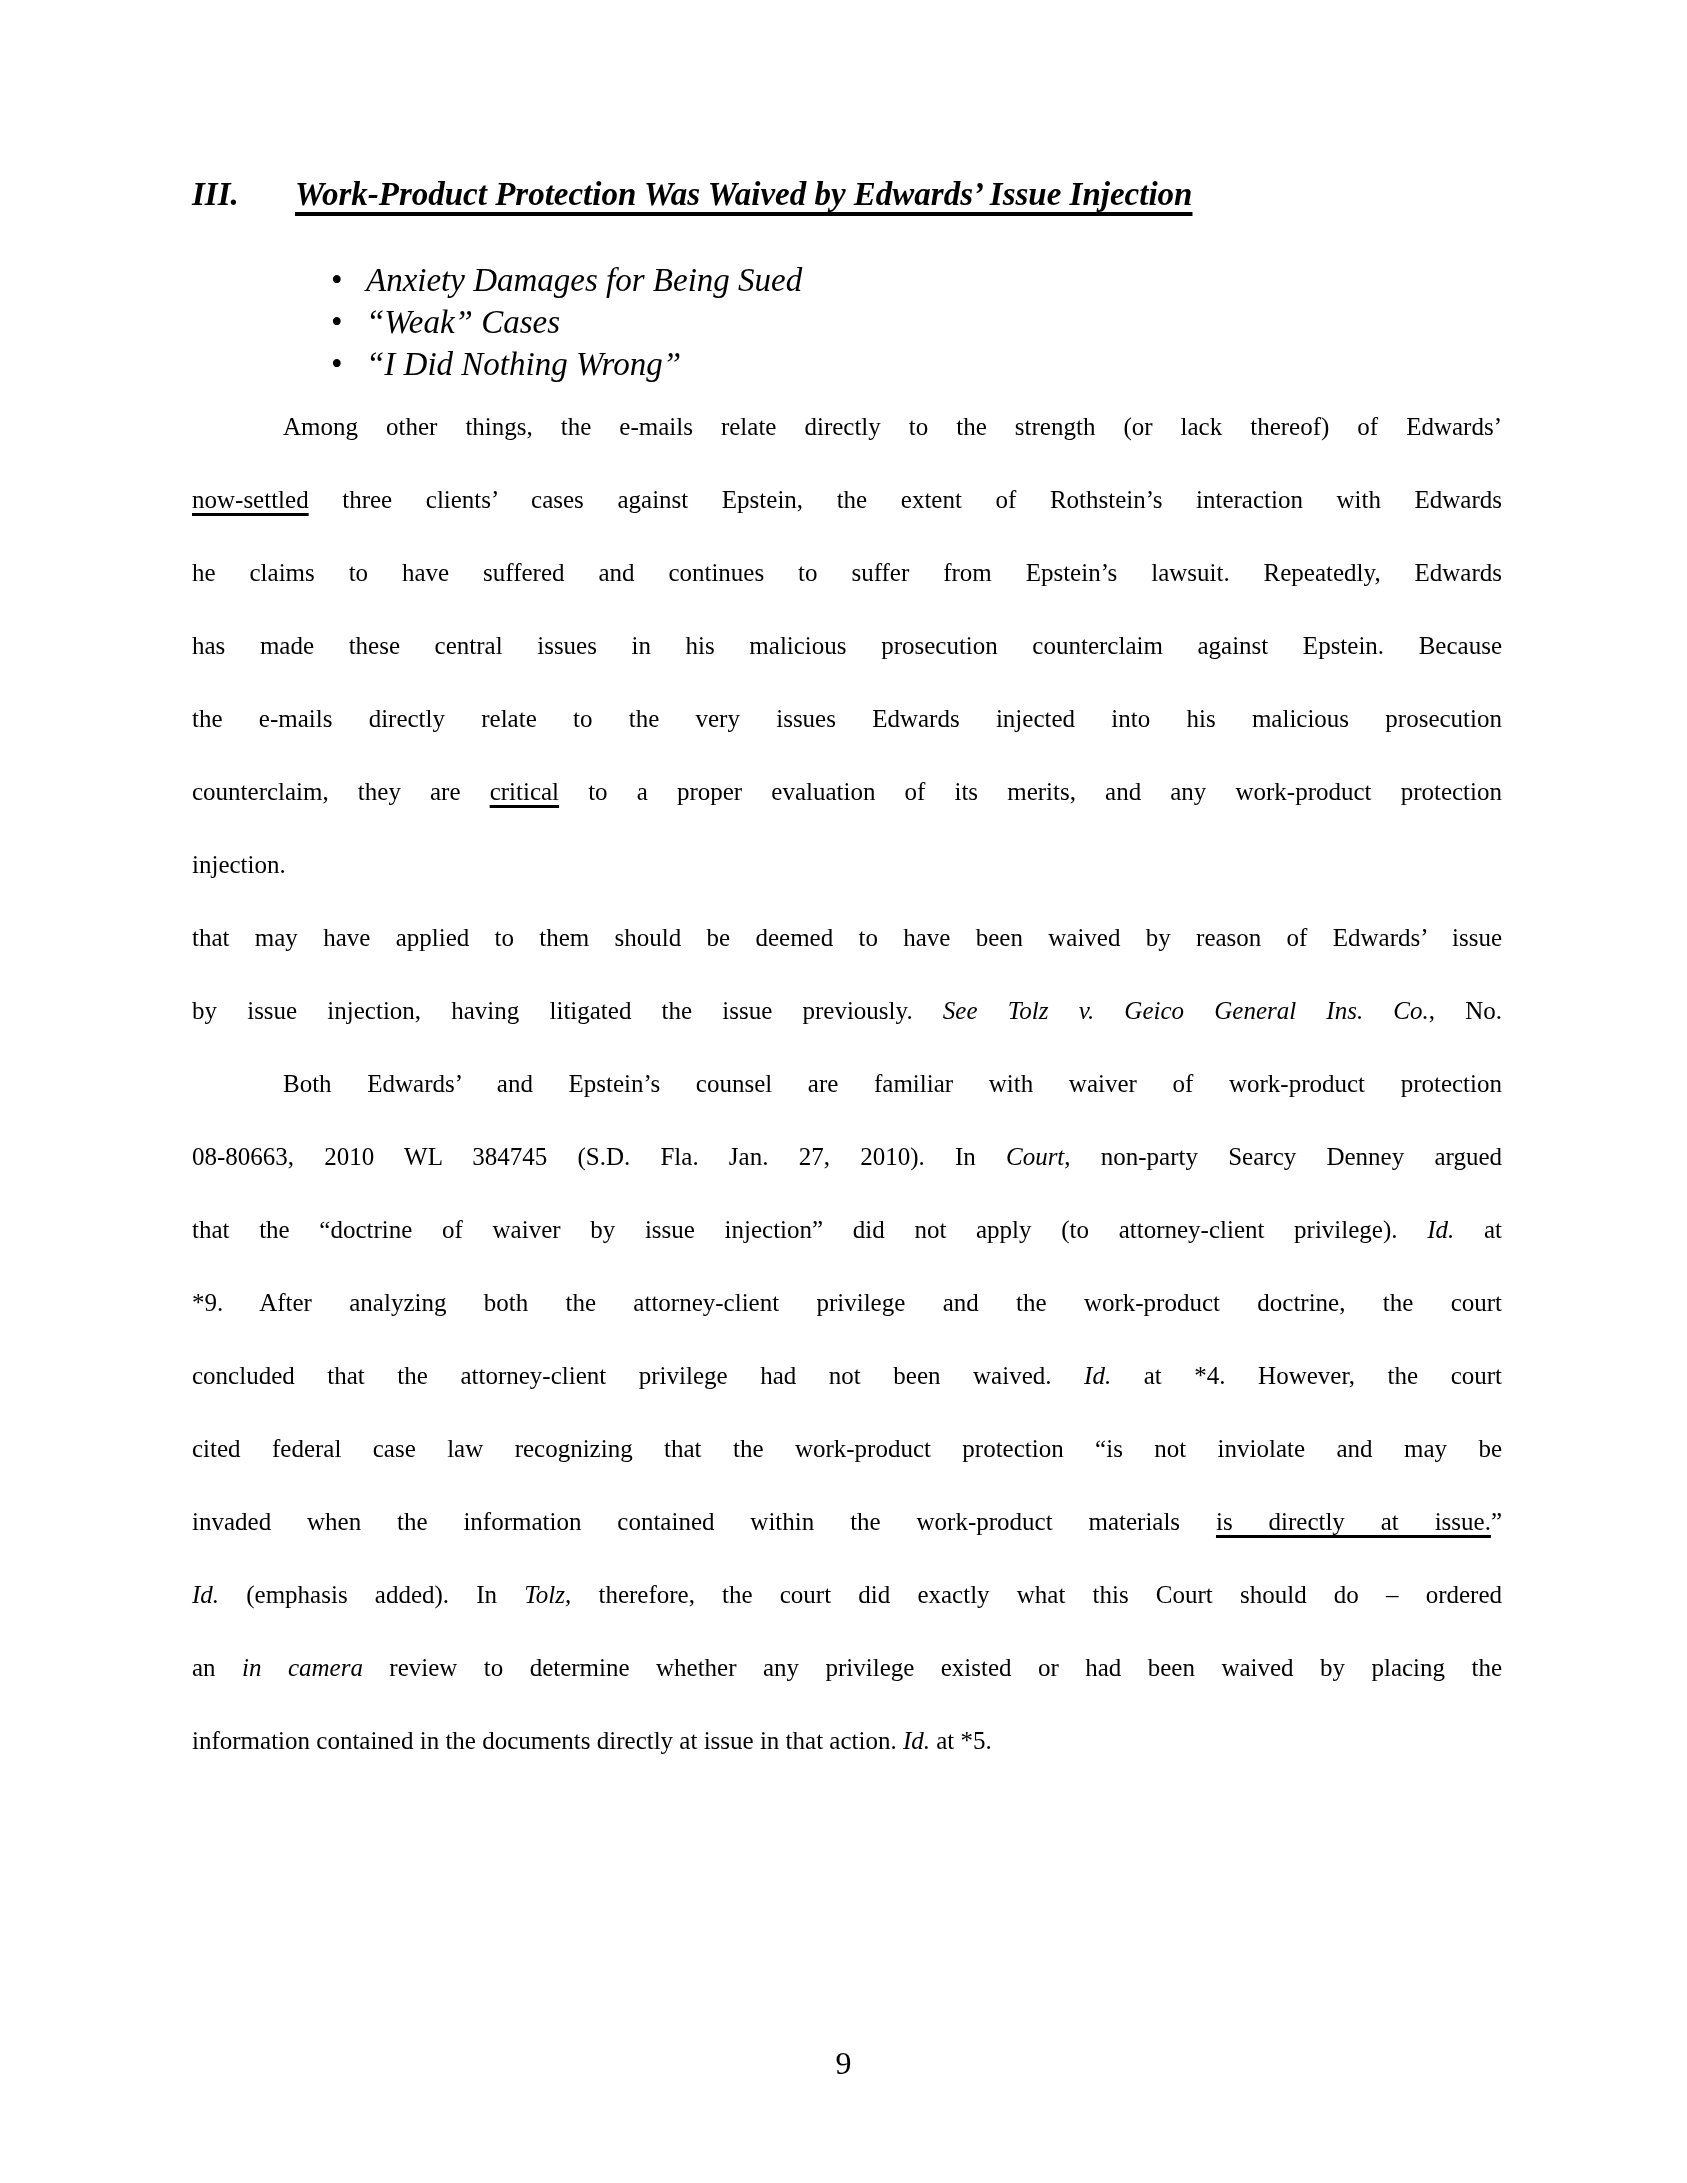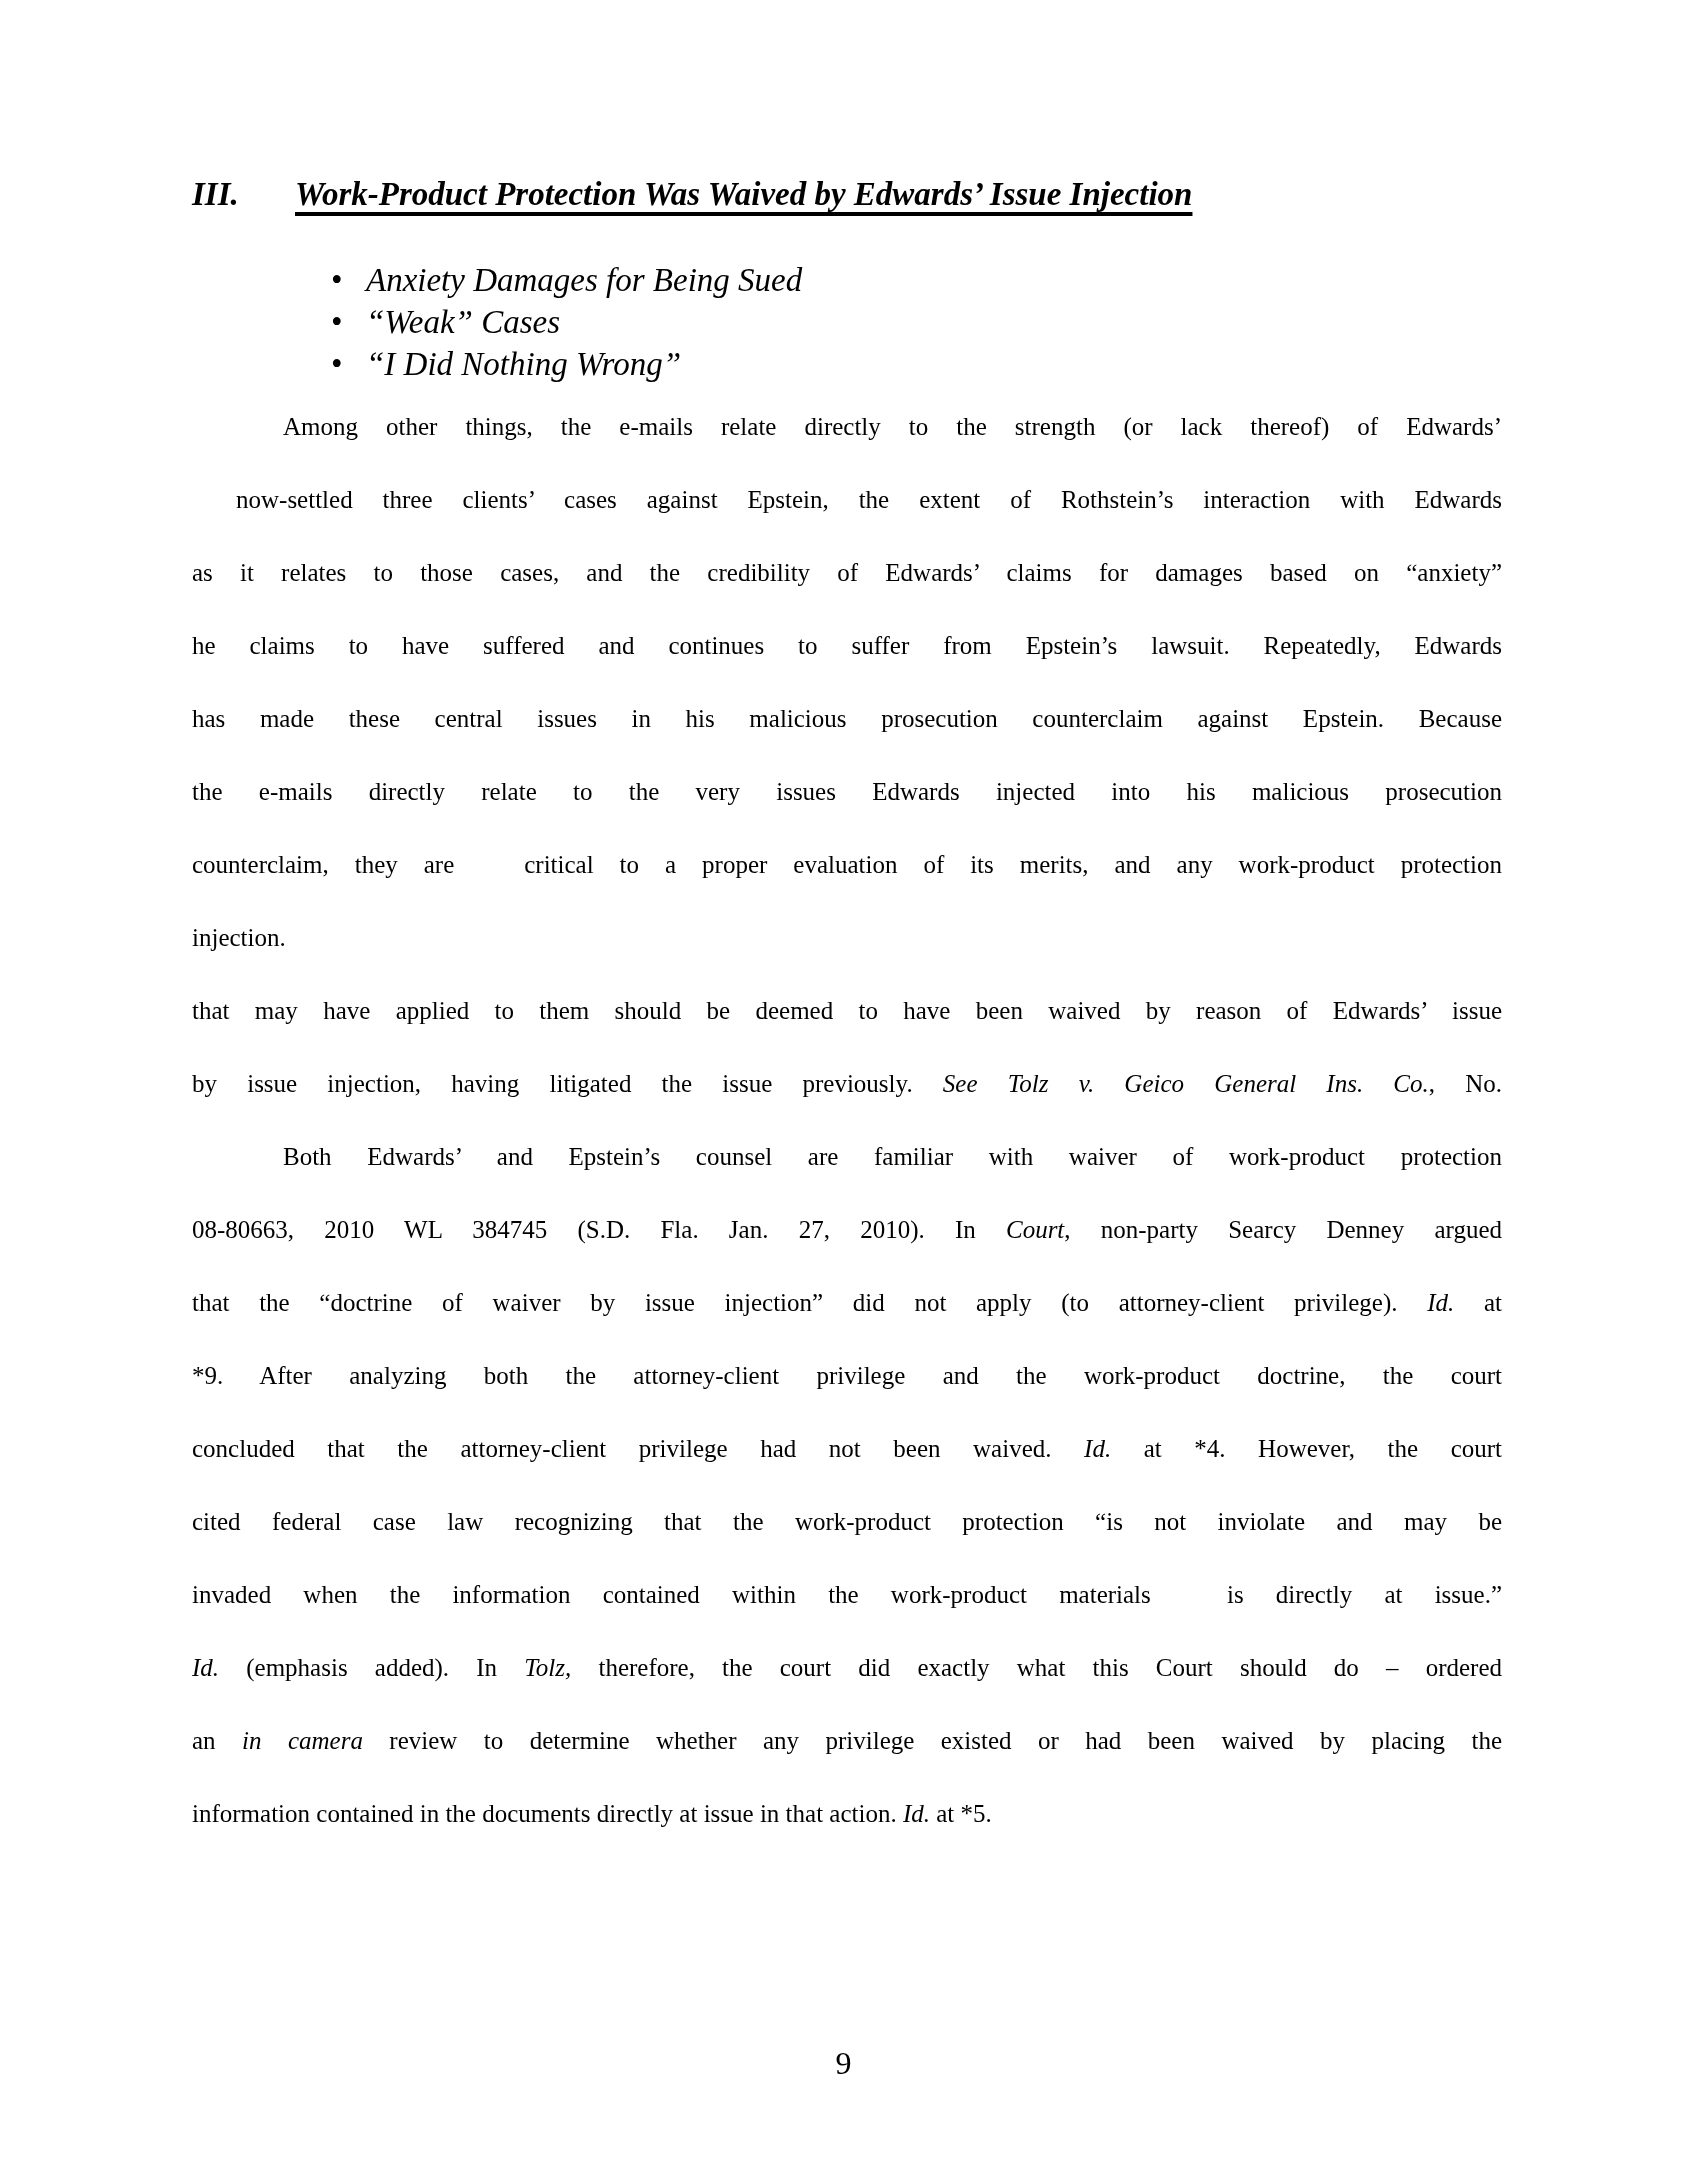--- a/index.html
+++ b/index.html
@@ -52,23 +52,23 @@
     top: 390px;
     width: 1310px;
     font-size: 25px;
     line-height: 73px;
   }
   .line { text-align: justify; }
   .line.just { text-align-last: justify; }
   .line.ind { text-indent: 91px; }
   .it { font-style: italic; }
   .ul {
+    text-decoration: underline;
     text-decoration-thickness: 3.3px;
     text-underline-offset: 5.3px;
-    margin-left: 44px;
   }
   .pagenum {
     position: absolute;
     left: 0;
     top: 2043px;
     width: 1687px;
     text-align: center;
     font-size: 32px;
     line-height: 40px;
   }
@@ -94,21 +94,20 @@
       <div class="bullet-row">
         <span class="bullet-marker">•</span>
         <span class="bullet-text">“I Did Nothing Wrong”</span>
       </div>
     </div>
 
   <div class="paras" id="paragraphs">
       <div class="para">
         <div class="line just ind"><span>Among other things, the e-mails relate directly to the strength (or lack thereof) of Edwards’</span></div>
         <div class="line just"><span class="ul">now-settled</span><span> three clients’ cases against Epstein, the extent of Rothstein’s interaction with Edwards</span></div>
-        <div class="line just"><span>as it relates to those cases, and the credibility of Edwards’ claims for damages based on “anxiety”</span></div>
         <div class="line just"><span>he claims to have suffered and continues to suffer from Epstein’s lawsuit.  Repeatedly, Edwards</span></div>
         <div class="line just"><span>has made these central issues in his malicious prosecution counterclaim against Epstein.  Because</span></div>
         <div class="line just"><span>the e-mails directly relate to the very issues Edwards injected into his malicious prosecution</span></div>
         <div class="line just"><span>counterclaim, they are </span><span class="ul">critical</span><span> to a proper evaluation of its merits, and any work-product protection</span></div>
         <div class="line"><span>injection.</span></div>
         <div class="line just"><span>that may have applied to them should be deemed to have been waived by reason of Edwards’ issue</span></div>
       </div>
       <div class="para">
         <div class="line just"><span>by issue injection, having litigated the issue previously. </span><span class="it ">See Tolz v. Geico General Ins. Co.</span><span>, No.</span></div>
         <div class="line just ind"><span>Both Edwards’ and Epstein’s counsel are familiar with waiver of work-product protection</span></div>

